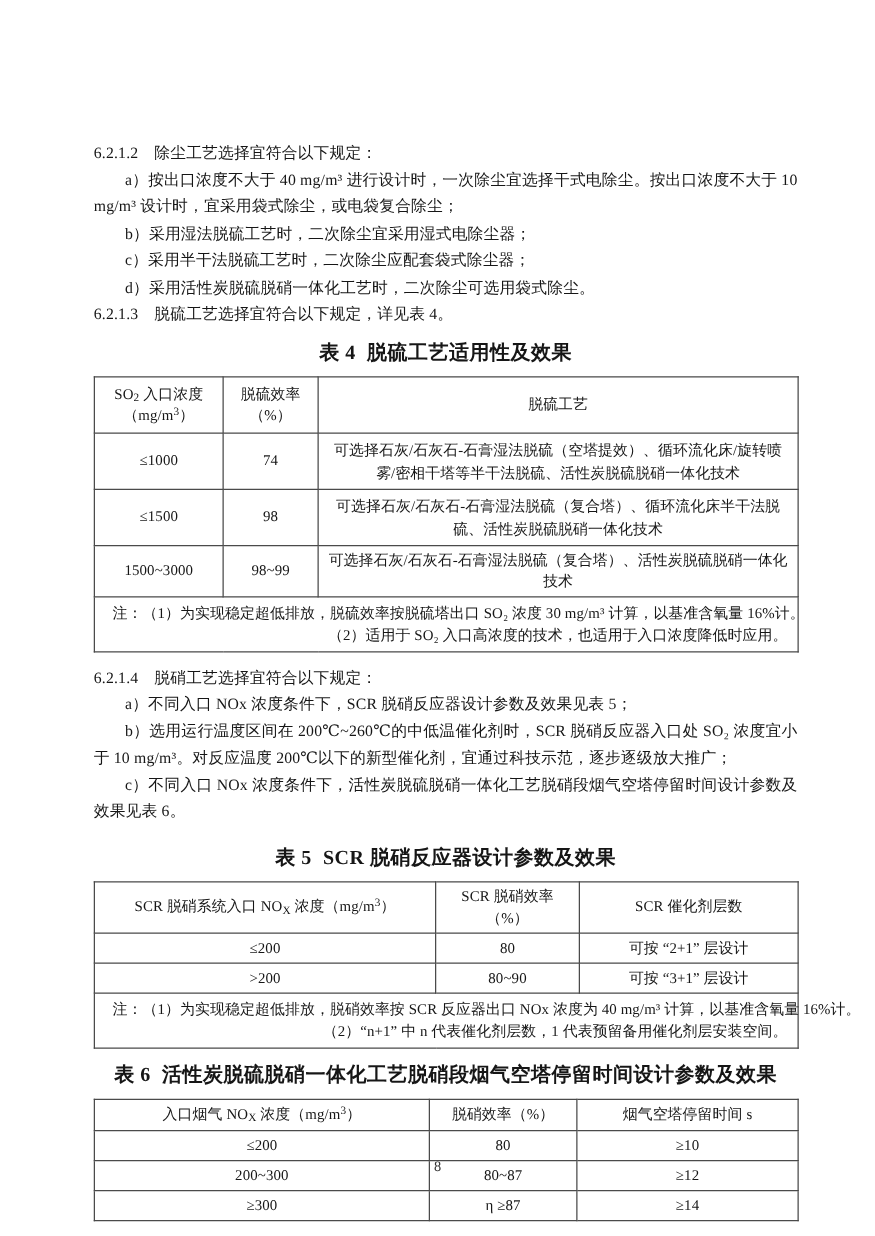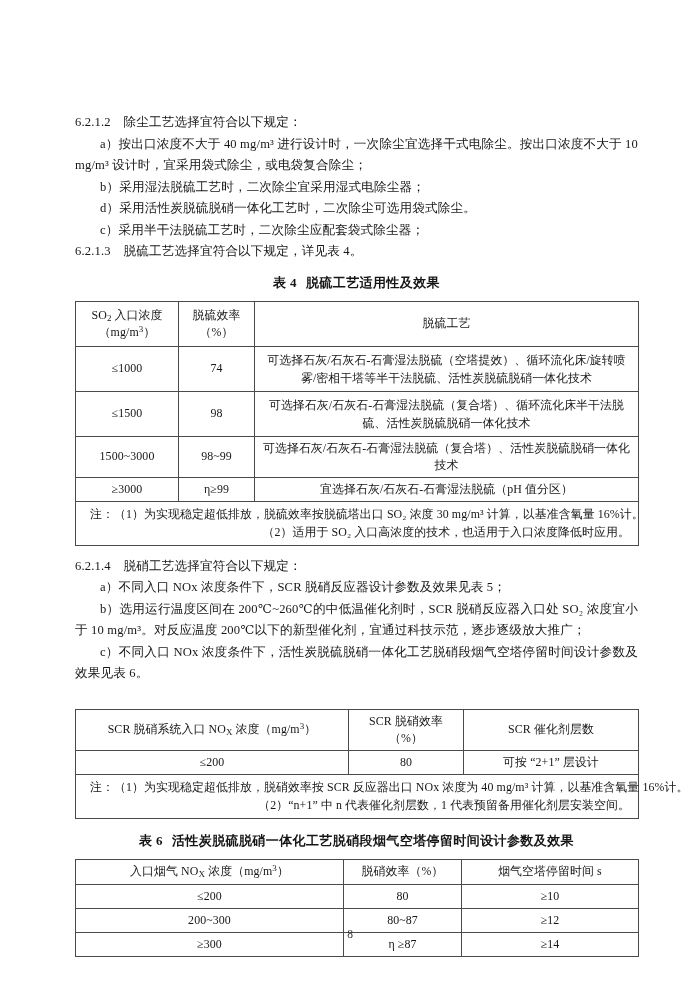--- a/index.html
+++ b/index.html
@@ -33,21 +33,21 @@
   }
   .clause.num { text-indent: 0; }
   .clause.item { text-indent: 25px; }
 
   .sub { vertical-align: baseline; font-size: 9px; position: relative; top: 2.5px; }
   .sup { vertical-align: baseline; font-size: 9px; position: relative; top: -4px; }
 
   
   .tbl-title {
     text-align: center;
-    font-size: 13px;
+    font-size: 16px;
     font-weight: bold;
     line-height: 20px;
     letter-spacing: 0.4px;
   }
   .tbl-title .gap { display: inline-block; width: 9px; }
 
   
   table.doc {
     border-collapse: collapse;
     width: 563px;
@@ -91,22 +91,22 @@
 </style>
 </head>
 <body>
 
 <div class="page">
 
   <div>
     <p class="clause num">6.2.1.2 除尘工艺选择宜符合以下规定：</p>
     <p class="clause item">a）按出口浓度不大于 40 mg/m³ 进行设计时，一次除尘宜选择干式电除尘。按出口浓度不大于 10 mg/m³ 设计时，宜采用袋式除尘，或电袋复合除尘；</p>
     <p class="clause item">b）采用湿法脱硫工艺时，二次除尘宜采用湿式电除尘器；</p>
+    <p class="clause item">c）采用半干法脱硫工艺时，二次除尘应配套袋式除尘器；</p>
     <p class="clause item">d）采用活性炭脱硫脱硝一体化工艺时，二次除尘可选用袋式除尘。</p>
-    <p class="clause item">c）采用半干法脱硫工艺时，二次除尘应配套袋式除尘器；</p>
     <p class="clause num">6.2.1.3 脱硫工艺选择宜符合以下规定，详见表 4。</p>
   </div>
 
   <div class="spacer-10"></div>
 
   <div class="tbl-title">
     <span>表 4</span><span class="gap"></span><span>脱硫工艺适用性及效果</span>
   </div>
 
   <div class="spacer-8"></div>
@@ -134,44 +134,42 @@
         <td>≤1500</td>
         <td>98</td>
         <td style="line-height:18px;padding:4px 10px;">可选择石灰/石灰石-石膏湿法脱硫（复合塔）、循环流化床半干法脱硫、活性炭脱硫脱硝一体化技术</td>
       </tr>
       <tr>
         <td>1500~3000</td>
         <td>98~99</td>
         <td>可选择石灰/石灰石-石膏湿法脱硫（复合塔）、活性炭脱硫脱硝一体化技术</td>
       </tr>
       <tr>
-        <td>≥3000</td>
-        <td>η≥99</td>
-        <td>宜选择石灰/石灰石-石膏湿法脱硫（pH 值分区）</td>
-      </tr>
-      <tr>
         <td class="note" colspan="3">
           <span class="note-line"><span class="lbl">注：</span><span>（1）为实现稳定超低排放，脱硫效率按脱硫塔出口 SO₂ 浓度 30 mg/m³ 计算，以基准含氧量 16%计。</span></span>
           <span class="note-line"><span class="ind"></span><span>（2）适用于 SO₂ 入口高浓度的技术，也适用于入口浓度降低时应用。</span></span>
         </td>
       </tr>
     </tbody>
   </table>
 
   <div class="spacer-10"></div>
 
   <div>
     <p class="clause num">6.2.1.4 脱硝工艺选择宜符合以下规定：</p>
     <p class="clause item">a）不同入口 NOx 浓度条件下，SCR 脱硝反应器设计参数及效果见表 5；</p>
     <p class="clause item">b）选用运行温度区间在 200℃~260℃的中低温催化剂时，SCR 脱硝反应器入口处 SO₂ 浓度宜小于 10 mg/m³。对反应温度 200℃以下的新型催化剂，宜通过科技示范，逐步逐级放大推广；</p>
     <p class="clause item">c）不同入口 NOx 浓度条件下，活性炭脱硫脱硝一体化工艺脱硝段烟气空塔停留时间设计参数及效果见表 6。</p>
   </div>
 
   <div class="spacer-16"></div>
 
+  <div class="tbl-title">
+    <span>表 5</span><span class="gap"></span><span>SCR 脱硝反应器设计参数及效果</span>
+  </div>
 
   <div class="spacer-8"></div>
 
   <table class="doc">
     <colgroup>
         <col style="width:273px">
         <col style="width:115px">
         <col style="width:175px">
       </colgroup>
     <tbody>
@@ -179,20 +177,25 @@
         <td>SCR 脱硝系统入口 NO<span class="sub">X</span> 浓度（mg/m<span class="sup">3</span>）</td>
         <td>SCR 脱硝效率（%）</td>
         <td>SCR 催化剂层数</td>
       </tr>
       <tr>
         <td>≤200</td>
         <td>80</td>
         <td>可按 “2+1” 层设计</td>
       </tr>
       <tr>
+        <td>&gt;200</td>
+        <td>80~90</td>
+        <td>可按 “3+1” 层设计</td>
+      </tr>
+      <tr>
         <td class="note" colspan="3">
           <span class="note-line"><span class="lbl">注：</span><span>（1）为实现稳定超低排放，脱硝效率按 SCR 反应器出口 NOx 浓度为 40 mg/m³ 计算，以基准含氧量 16%计。</span></span>
           <span class="note-line"><span class="ind"></span><span>（2）“n+1” 中 n 代表催化剂层数，1 代表预留备用催化剂层安装空间。</span></span>
         </td>
       </tr>
     </tbody>
   </table>
 
   <div class="spacer-12"></div>
 

